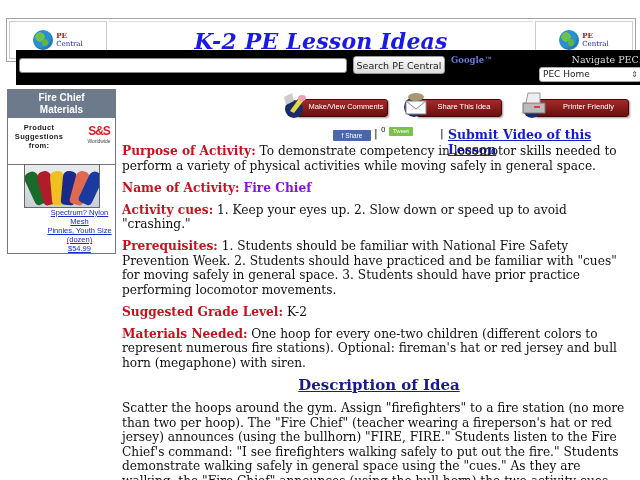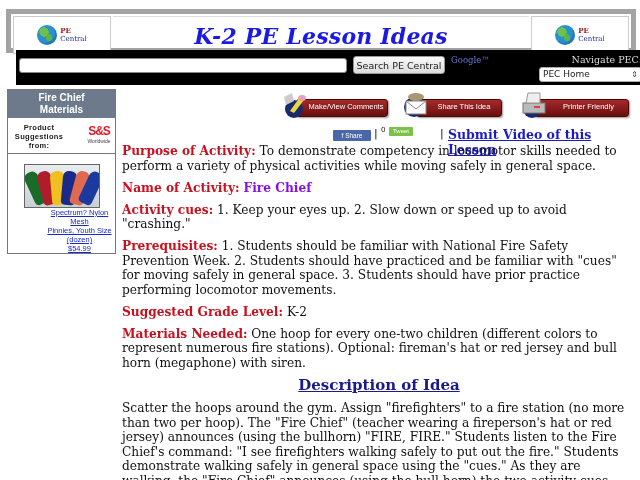--- a/index.html
+++ b/index.html
@@ -1,44 +1,44 @@
 <!DOCTYPE html>
 <html><head>
 <meta charset="utf-8">
 <style>
   * { box-sizing: border-box; margin: 0; padding: 0; }
   html, body { width: 640px; height: 480px; overflow: hidden; background: #fff; }
   body { font-family: "DejaVu Serif", serif; color: #111; position: relative; }
 
   
-  .header { position: absolute; left: 6px; top: 9px; width: 630px; height: 44px; border: 5px solid #a3a3a3; background: #fff; }
+  .header { position: absolute; left: 6px; top: 18px; width: 630px; height: 44px; border: 1px solid #a3a3a3; background: #fff; }
   .logo-cell { position: absolute; top: 2px; height: 38px; width: 98px; border: 1px solid #ccc; background: #fff; display: flex; align-items: center; justify-content: center; }
   .logo-left { left: 2px; }
   .logo-right { right: 2px; }
   .globe { width: 20px; height: 20px; border-radius: 50%; background: radial-gradient(circle at 35% 35%, #6cc24a 0 25%, #2a8fd0 26% 100%); position: relative; margin-right: 3px; box-shadow: inset -2px -2px 0 rgba(0,0,0,0.15); }
   .globe::after { content: ""; position: absolute; left: 9px; top: 9px; width: 6px; height: 7px; background: #5db546; border-radius: 40% 60% 50% 50%; }
   .logo-text { font-family: "DejaVu Serif", serif; font-size: 7px; line-height: 8px; }
   .logo-text .pe { color: #a01818; font-weight: bold; }
   .logo-text .central { color: #1a2a8a; }
   .title-cell { position: absolute; left: 102px; right: 102px; top: 2px; height: 38px; display: flex; align-items: center; justify-content: center; border-top: 1px solid #ddd; }
   .page-title { font-family: "DejaVu Serif", serif; font-style: italic; font-weight: bold; font-size: 22px; color: #1a1ae0; letter-spacing: 0.2px; }
 
   
   .searchbar { position: absolute; left: 16px; top: 50px; width: 630px; height: 35px; background: #000; }
   .search-input { position: absolute; left: 3px; top: 8px; width: 328px; height: 15px; background: #fff; border: 1px solid #888; border-radius: 3px; }
   .search-button { position: absolute; left: 337px; top: 6px; width: 92px; height: 18px; background: linear-gradient(#fafafa,#dcdcdc); border: 1px solid #999; border-radius: 3px; font-family: "DejaVu Sans", sans-serif; font-size: 9.5px; color: #222; display: flex; align-items: center; justify-content: center; }
-  .google-mark { position: absolute; left: 435px; top: 5px; font-family: "DejaVu Serif", serif; font-size: 8.5px; color: #6a7ad8; }
+  .google-mark { position: absolute; left: 435px; top: 5px; font-family: "DejaVu Serif", serif; font-size: 8.5px; color: #6a7ad8; font-weight: bold; }
   .nav-label { position: absolute; right: 4px; top: 4px; font-family: "DejaVu Serif", serif; font-size: 9.5px; color: #ddd; }
   .nav-select { position: absolute; right: 4px; top: 17px; width: 103px; height: 15px; background: #fff; border: 1px solid #aaa; border-radius: 3px; font-family: "DejaVu Sans", sans-serif; font-size: 9px; color: #222; padding-left: 3px; line-height: 13px; }
   .nav-select .updown { position: absolute; right: 3px; top: 0; font-size: 8px; color: #444; }
 
   
   .sidebar { position: absolute; left: 7px; top: 89px; width: 109px; height: 165px; border: 1px solid #777; background: #fff; }
   .sb-header { height: 28px; background: #6c7a8c; color: #fff; font-family: "Liberation Sans", sans-serif; font-weight: bold; font-size: 10px; text-align: center; line-height: 12px; padding-top: 2px; }
-  .sb-product { height: 36px; border-bottom: 1px solid #777; position: relative; }
+  .sb-product { height: 47px; border-bottom: 1px solid #777; position: relative; }
   .sb-product-label { position: absolute; left: 6px; top: 5px; width: 50px; font-family: "Liberation Sans", sans-serif; font-weight: bold; font-size: 7.5px; line-height: 9px; text-align: center; color: #222; letter-spacing: 0.3px; }
   .sns-logo { position: absolute; left: 76px; top: 6px; width: 30px; text-align: center; }
   .sns-logo .sns { font-family: "Liberation Sans", sans-serif; font-weight: bold; font-size: 12px; color: #e01a22; line-height: 14px; letter-spacing: -1px; }
   .sns-logo .ww { font-family: "Liberation Sans", sans-serif; font-size: 5px; color: #444; line-height: 6px; }
   .product-image { position: absolute; left: 23px; top: 75px; width: 78px; height: 44px; border: 1px solid #666; background: linear-gradient(#e8ecef,#c9d0d6); overflow: hidden; }
   .pinnie { position: absolute; bottom: 2px; width: 14px; height: 34px; border-radius: 6px 6px 4px 4px; }
   .product-link { position: absolute; left: 2px; top: 123px; width: 105px; font-family: "Liberation Sans", sans-serif; font-size: 7.5px; line-height: 9px; color: #1a2ac8; text-align: center; text-decoration: underline; padding-left: 36px; }
 
   
   .action-btn { position: absolute; top: 97px; height: 20px; }

